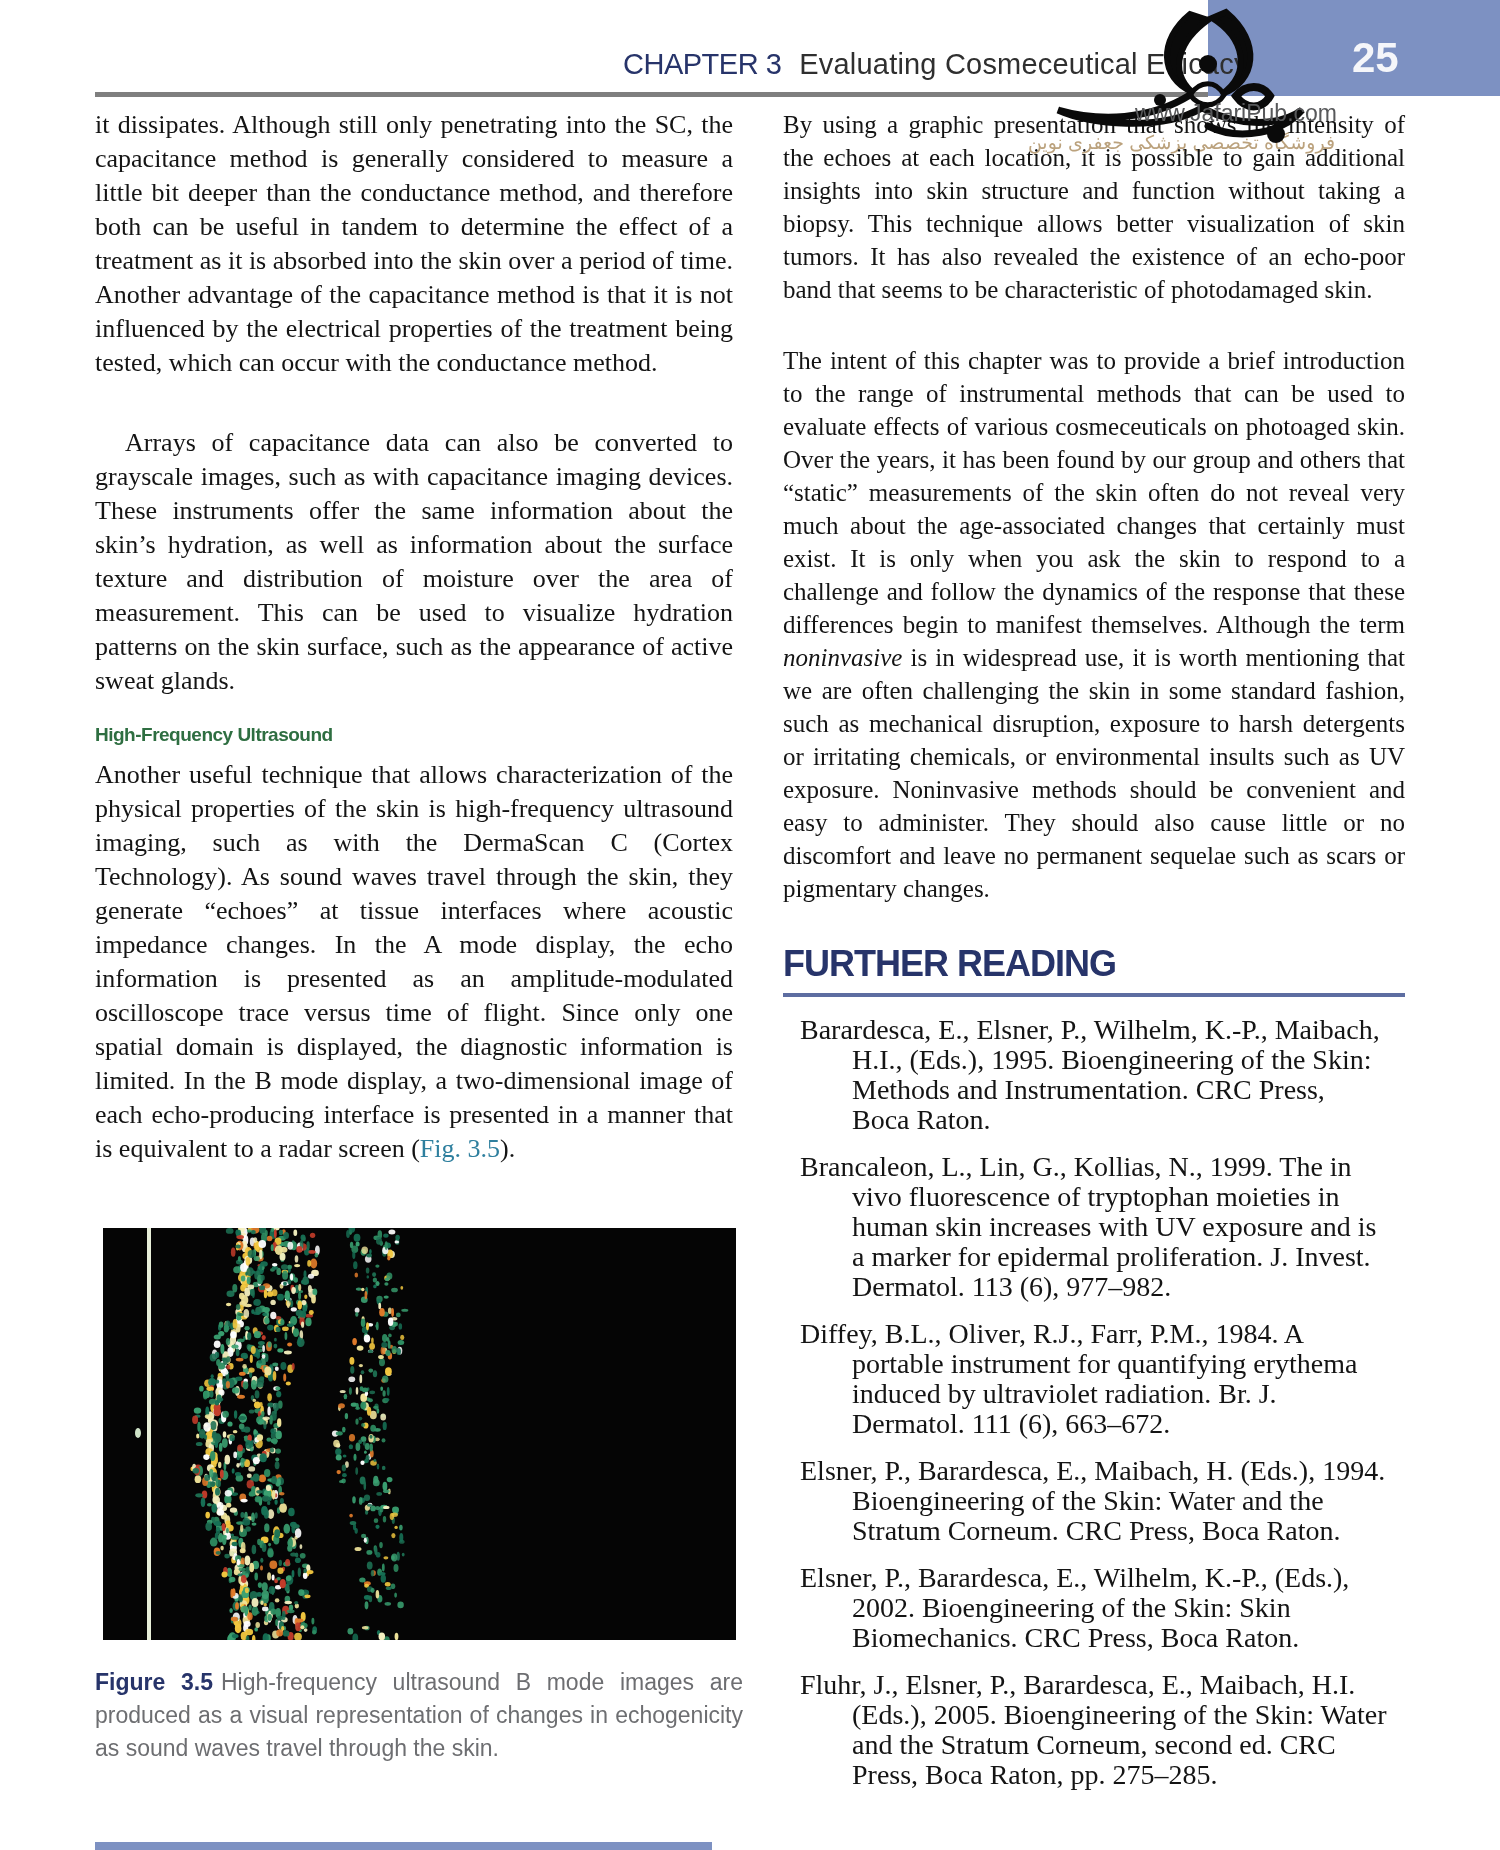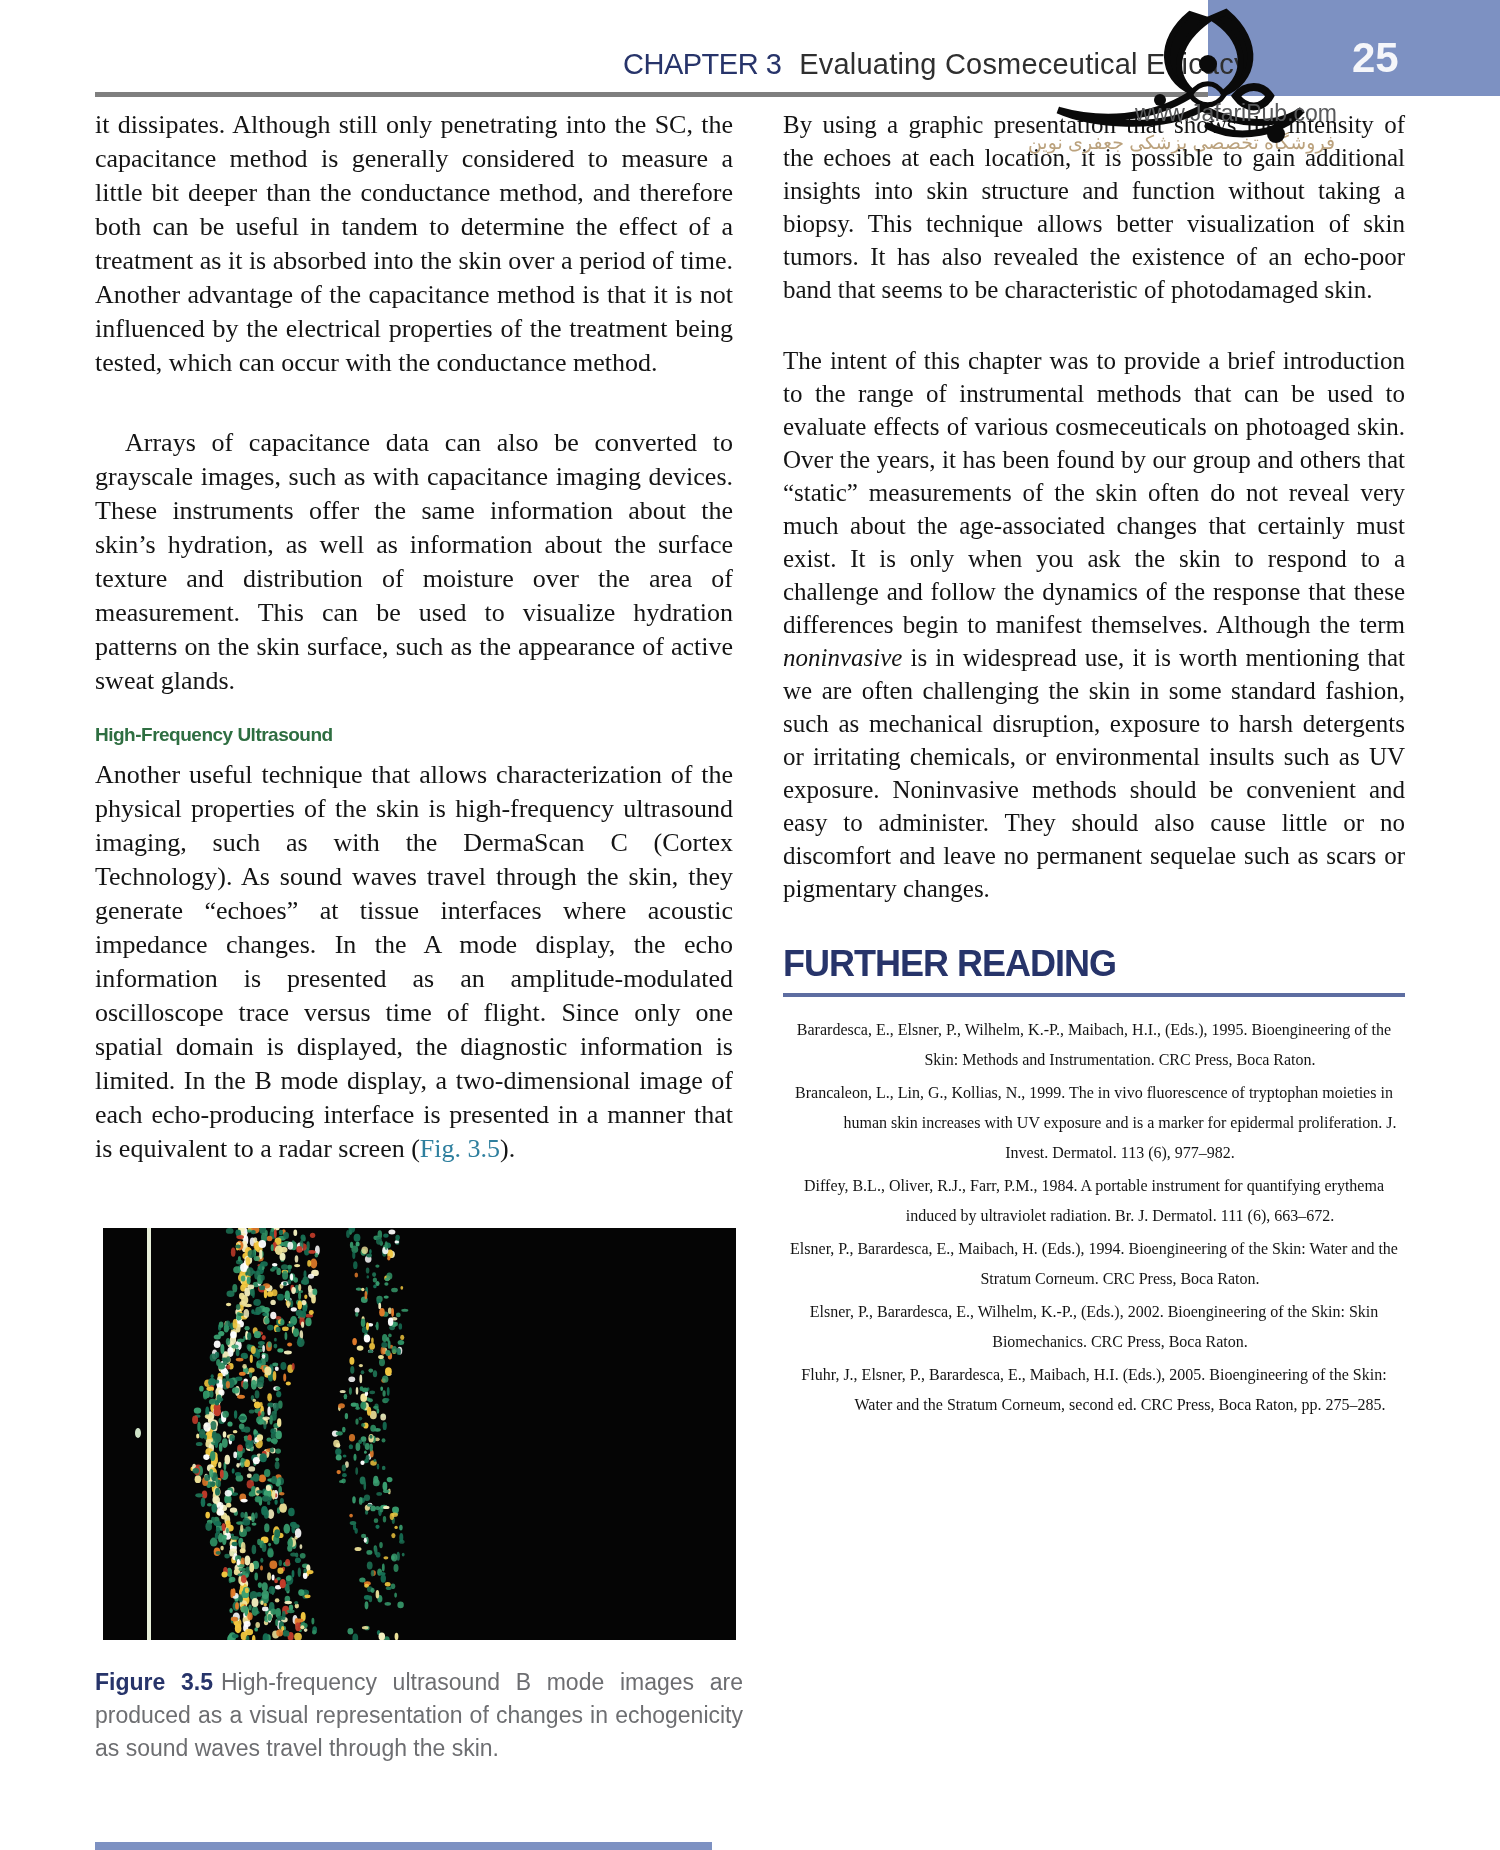--- a/index.html
+++ b/index.html
@@ -41,21 +41,21 @@
   .rt-italic{font-style:italic;}
   .rt-fig-link{color:var(--fig_link);}
   .green-heading{font-family:"Liberation Sans",sans-serif;font-weight:bold;font-size:19px;
     color:var(--green);letter-spacing:-0.5px;margin:26px 0 12px 0;}
   .section{margin-top:38px;}
   .section-heading{font-family:"Liberation Sans",sans-serif;font-weight:bold;font-size:36px;
     color:var(--navy);letter-spacing:-1px;border-bottom:4px solid var(--rule_blue);
     padding-bottom:8px;margin:0;}
   .section .body-p{margin-top:20px;}
   .refs{margin-top:18px;}
-  .ref{margin:3px;font-size:16px;line-height:30px;text-align:center;
+  .ref{margin:17px;font-size:28px;line-height:30px;text-align:left;
     padding-left:52px;text-indent:-52px;}
   
   #figure-box{position:absolute;left:103px;top:1228px;width:633px;height:412px;background:#050505;}
   #figure-box svg{display:block;}
   .caption{position:absolute;left:95px;top:1666px;width:648px;
     font-family:"Liberation Sans",sans-serif;font-size:23px;line-height:33px;
     color:var(--caption_gray);text-align:justify;}
   .caption-label{font-weight:bold;color:var(--navy);padding-right:8px;}
   .bottom-bar{position:absolute;left:95px;top:1842px;width:617px;height:8px;background:var(--box_blue);}
 </style>

